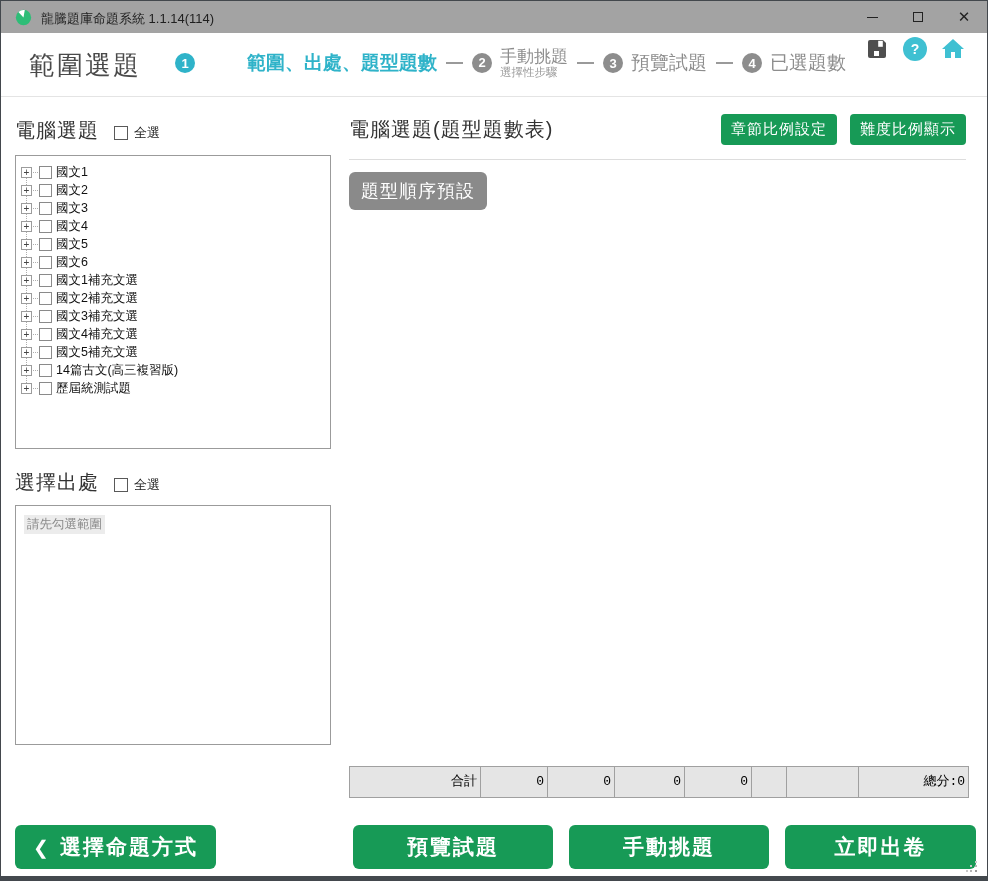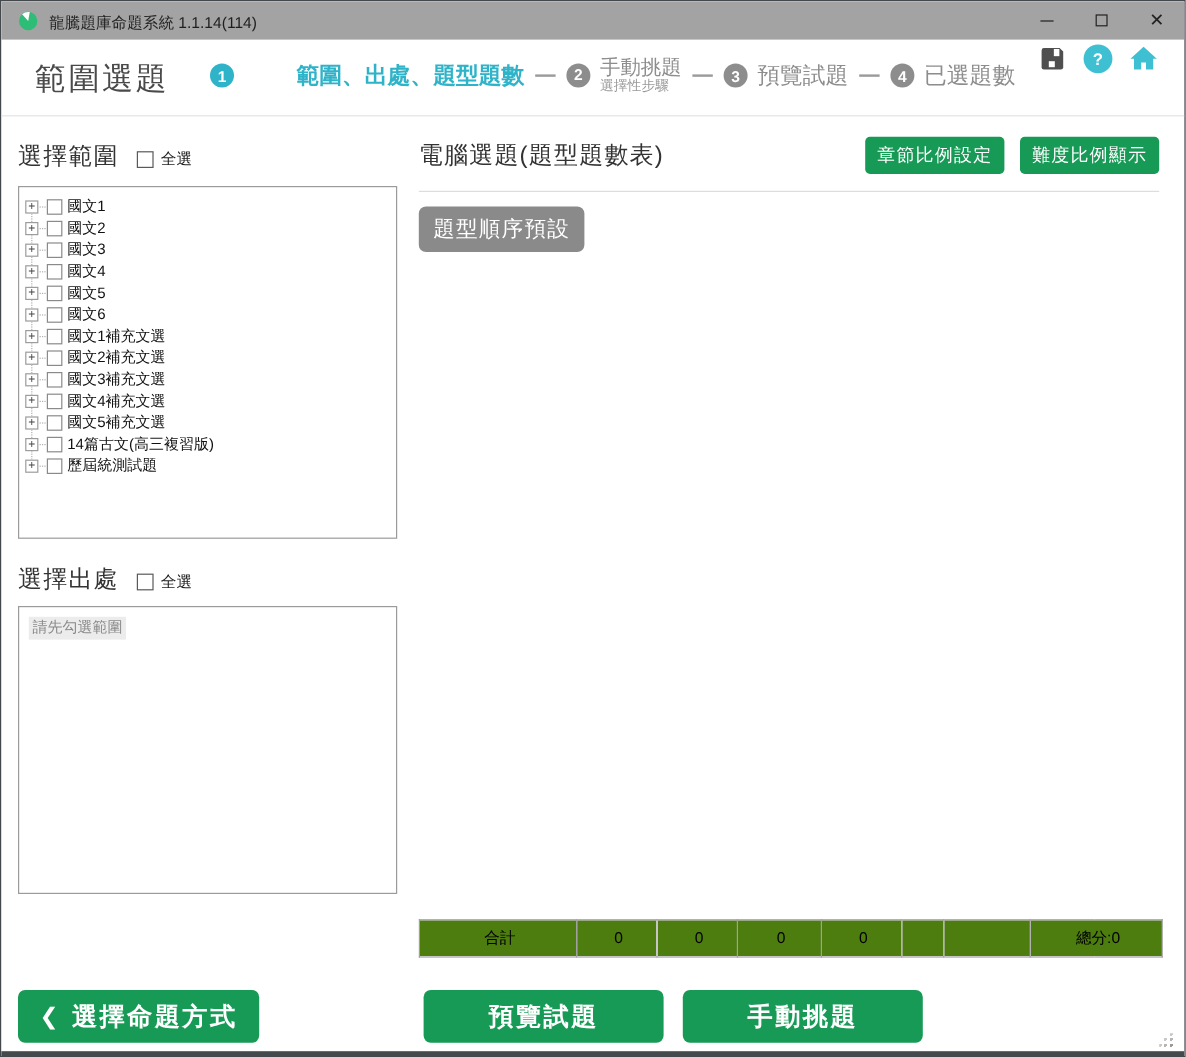--- a/index.html
+++ b/index.html
@@ -63,21 +63,21 @@
   .main-head .btn-green-sm + .btn-green-sm { margin-left:13px; }
   .divider-main { position:absolute; left:348px; right:21px; top:158px; height:1px; background:#ddd; }
   .btn-order { position:absolute; left:348px; top:171px; background:#8a8a8a; color:#fff; border:none; border-radius:6px; font-size:18px; letter-spacing:1px; padding:7px 12px; cursor:pointer; font-family:inherit; }
 
   table.qtable { position:absolute; left:348px; width:619px; border-collapse:collapse; table-layout:fixed; }
   .qtable-head { top:215px; }
   .qtable-foot { top:765px; }
   .qtable td, .qtable th { border:1px solid #a0a0a0; font-weight:normal; font-size:13px; color:#000; padding:2px 3px; vertical-align:middle; text-align:center; line-height:1.25; overflow:hidden; }
   .qtable-head th { height:38px; background:#fff; }
   .qtable-head th:first-child { text-align:left; padding-left:8px; }
-  .qtable-foot td { height:31px; background:#4d7c0f; text-align:center; padding-left:6px; }
+  .qtable-foot td { height:31px; background:#e5e5e5; text-align:right; padding-left:6px;font-family:Liberation Mono, monospace; }
 
   
   .btn-big { position:absolute; top:824px; height:44px; background:#179a56; color:#fff; border:none; border-radius:6px; font-size:21px; font-weight:600; letter-spacing:2px; cursor:pointer; display:flex; align-items:center; justify-content:center; font-family:inherit; }
   .btn-back { left:14px; padding:0 18px; }
   .btn-back .chev { font-size:19px; margin-right:9px; font-weight:bold; }
   .btn-preview { left:352px; width:200px; }
   .btn-manual { left:568px; width:200px; }
   .btn-generate { left:784px; width:191px; }
 
   .resize-grip { position:absolute; right:9px; bottom:7px; width:12px; height:12px; cursor:nwse-resize;
@@ -149,21 +149,21 @@
     </div>
     <div class="help-circle">?</div>
     <div class="hicon">
       <svg width="24" height="24" viewBox="0 0 24 24">
         <path d="M12 2 L23 12 h-3 v9 h-6 v-6 h-4 v6 h-6 v-9 h-3 z" fill="#3fc0d2"></path>
       </svg>
     </div>
   </div>
   <div class="divider-top"></div>
 
-  <div class="sec-title" style="left:14px; top:116px;">選擇範圍</div>
+  <div class="sec-title" style="left:14px; top:116px;">電腦選題</div>
   <label class="selectall" style="left:113px; top:123px;">
     <span class="cb-big"></span>
     <span>全選</span>
   </label>
   <div class="panel-box tree-box">
     <div class="tree-wrap">
       <div class="tree-vline"></div>
     <div class="tree-item">
           <span class="expander">+</span>
           <span class="tree-dots"></span>
@@ -288,16 +288,17 @@
         </tr>
       </tbody>
   </table>
 
   <button class="btn-big btn-back">
     <span class="chev">❮</span>
     <span>選擇命題方式</span>
   </button>
   <button class="btn-big btn-preview">預覽試題</button>
   <button class="btn-big btn-manual">手動挑題</button>
+  <button class="btn-big btn-generate">立即出卷</button>
 
   <div class="resize-grip"></div>
   <div class="bottom-strip"></div>
 </div>
 
 </body></html>

